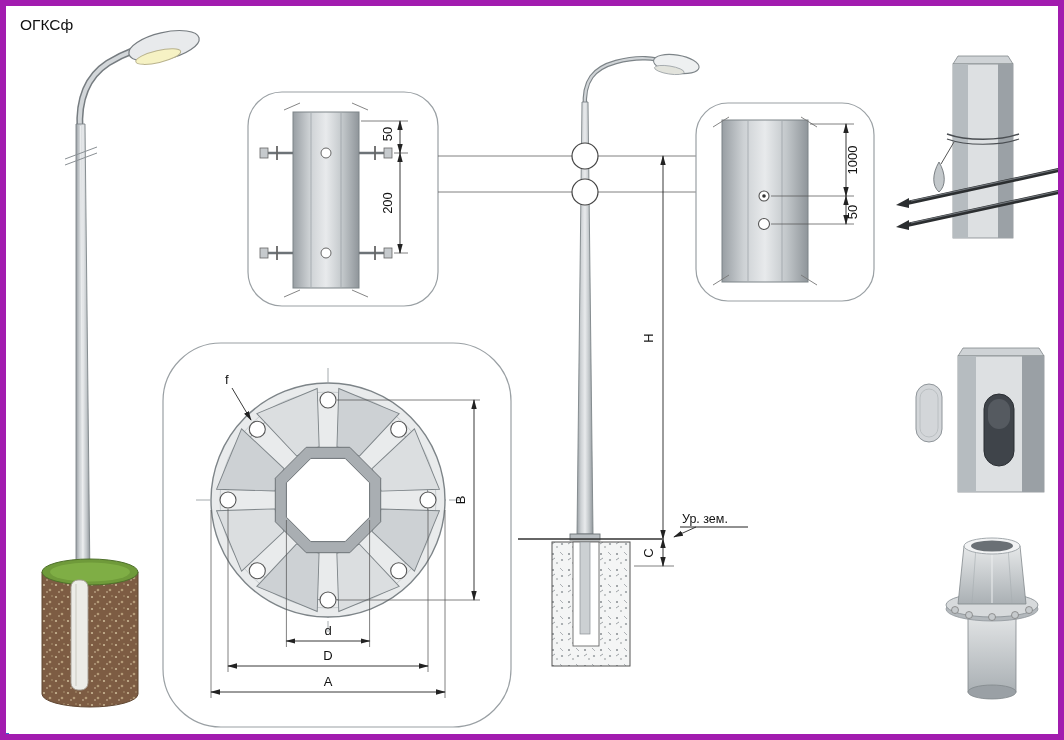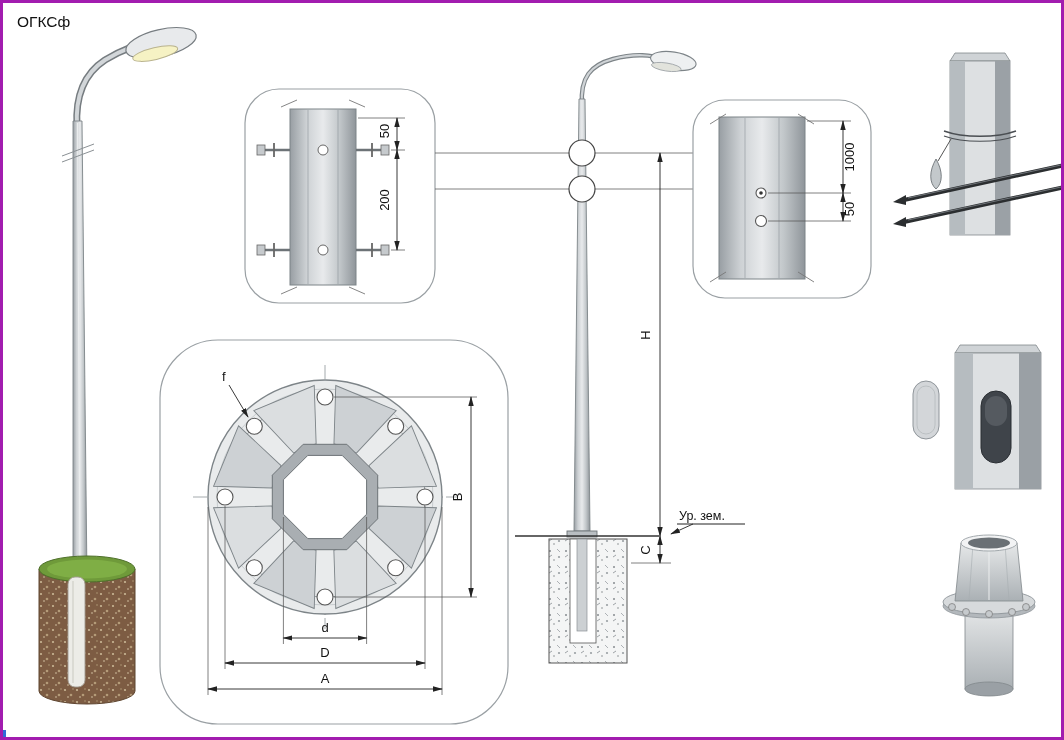--- a/index.html
+++ b/index.html
@@ -1,20 +1,20 @@
 <!DOCTYPE html>
 <html><head>
 <meta charset="utf-8">
 <style>
   html,body{margin:0;padding:0;background:#e9e9e9;}
   .canvas{
     position:relative;
     width:1064px;height:740px;
     background:#ffffff;
-    border:3px solid #a21caf;
+    border:6px solid #a21caf;
     box-sizing:border-box;
     font-family:"Liberation Sans",sans-serif;
     overflow:hidden;
   }
   svg{display:block}
   text{font-family:"Liberation Sans",sans-serif;}
   .titletext{font-size:15.5px;fill:#111;}
   .dimtext{font-size:13px;fill:#111;}
   .smalltext{font-size:12.5px;fill:#111;}
   .dim{stroke:#222;stroke-width:0.9;fill:none;}

